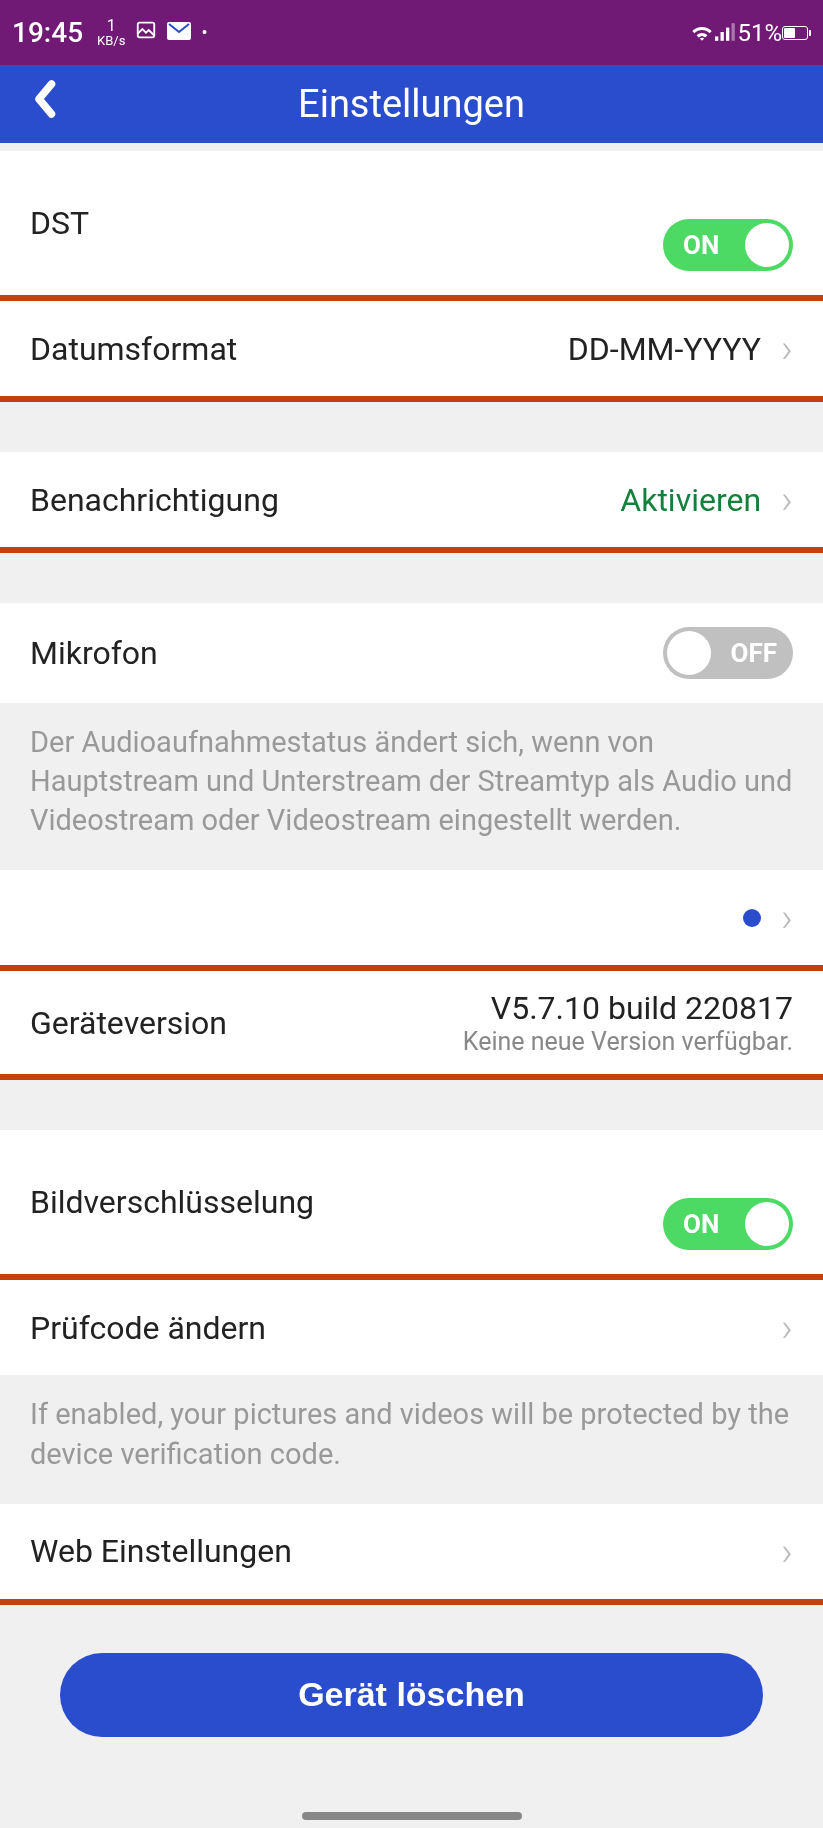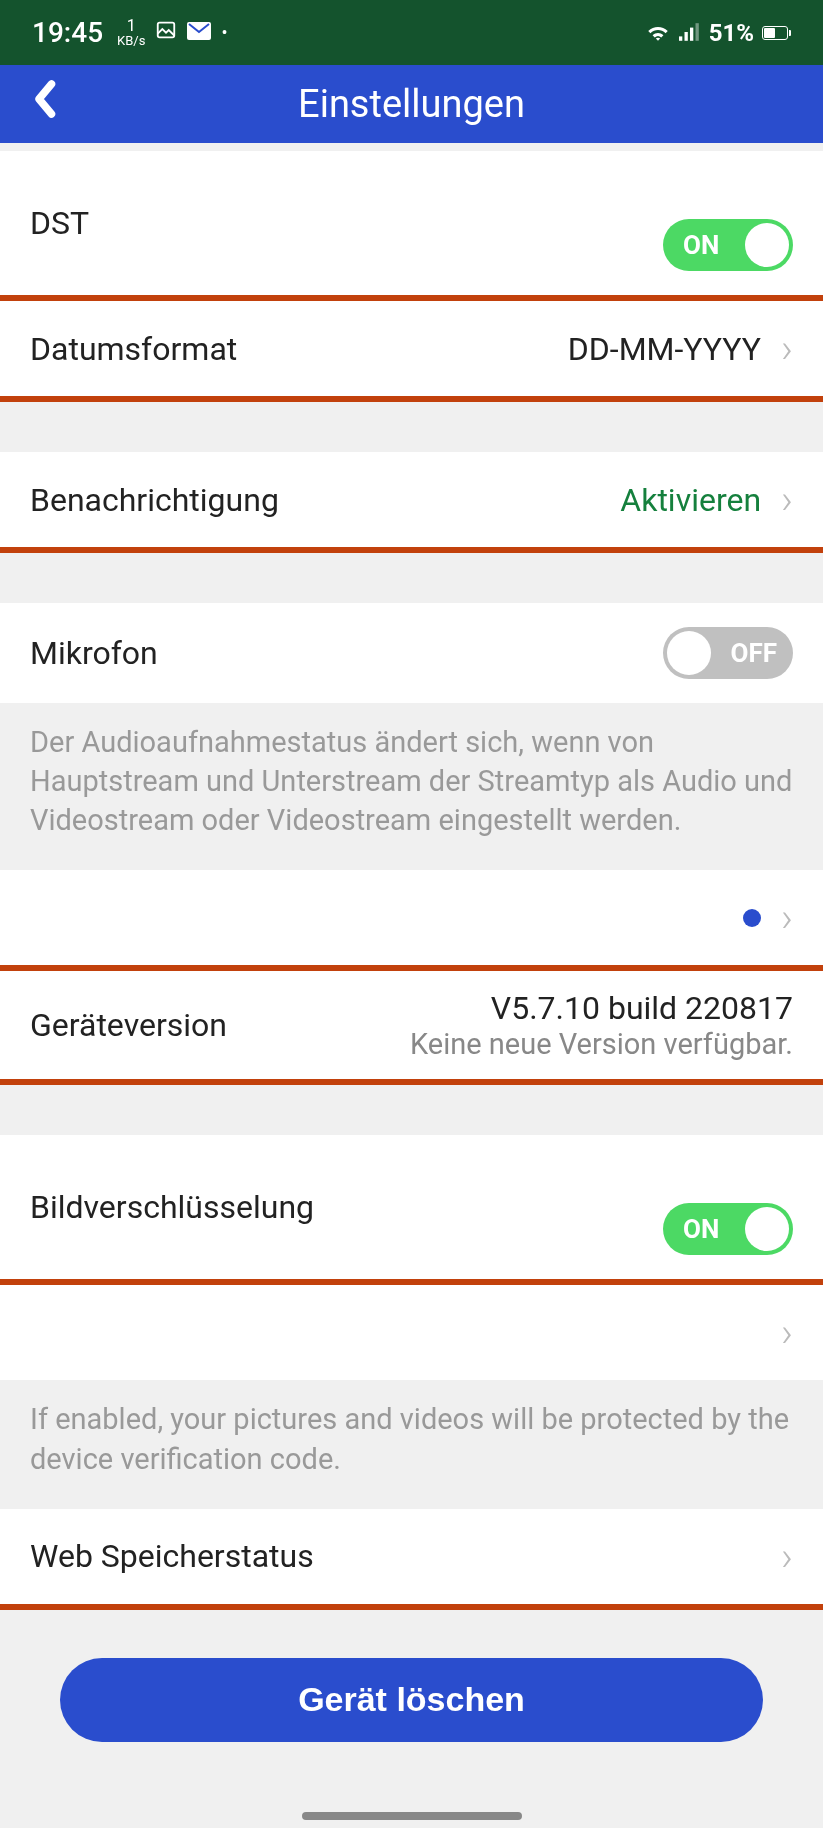--- a/index.html
+++ b/index.html
@@ -6,42 +6,41 @@
   body {
     width: 823px;
     height: 1828px;
     background: #f0f0f0;
     font-family: -apple-system, BlinkMacSystemFont, "Segoe UI", Roboto, sans-serif;
     overflow: hidden;
     position: relative;
   }
   .status-bar {
     height: 65px;
-    background: #14532d;
+    background: #701a75;
     color: white;
     display: flex;
     align-items: center;
-    padding: 0 32px;
+    padding: 0 12px;
     font-size: 26px;
   }
   .status-left {
     display: flex;
     align-items: center;
     gap: 10px;
   }
   .status-time { font-size: 28px; font-weight: 500; }
   .status-kbs { display: flex; flex-direction: column; align-items: center; font-size: 13px; line-height: 1; margin-left: 4px; }
   .status-kbs-num { font-size: 16px; }
   .status-right {
     margin-left: auto;
     display: flex;
     align-items: center;
-    gap: 8px;
+    gap: 0;
     font-size: 24px;
-    font-weight: bold;
   }
   .nav-bar {
     height: 78px;
     background: #2a4dcd;
     color: white;
     display: flex;
     align-items: center;
     justify-content: center;
     position: relative;
   }
@@ -66,21 +65,21 @@
     color: #222;
   }
   .row-right {
     margin-left: auto;
     display: flex;
     align-items: center;
     gap: 20px;
   }
   .row-value { font-size: 32px; color: #222; }
   .row-value-green { font-size: 32px; color: #15803d; }
-  .row-value-sub { font-size: 29px; color: #888; text-align: right; }
+  .row-value-sub { font-size: 25px; color: #888; text-align: right; }
   .row-value-stack { margin-left: auto; text-align: right; }
   .row-value-stack .line1 { font-size: 32px; color: #222; }
   .chevron {
     color: #bbb;
     font-size: 40px;
     font-weight: 300;
   }
   .gap-small { height: 8px; background: #f0f0f0; }
   .gap { height: 50px; background: #f0f0f0; }
   .toggle {
@@ -303,29 +302,30 @@
     <span class="row-label">Bildverschlüsselung</span>
     <div class="row-right">
       <div class="toggle toggle-on">
         <span class="toggle-text">ON</span>
         <span class="toggle-knob"></span>
       </div>
     </div>
   </div>
 
   <div class="row" style="border-bottom:none;">
+    <span class="row-label">Prüfcode ändern</span>
     <div class="row-right">
       <span class="chevron">›</span>
     </div>
   </div>
 
   <div class="description">If enabled, your pictures and videos will be protected by the device verification code.</div>
 
   <div class="row">
-    <span class="row-label">Web Speicherstatus</span>
+    <span class="row-label">Web Einstellungen</span>
     <div class="row-right">
       <span class="chevron">›</span>
     </div>
   </div>
 
   <div class="delete-section">
     <button class="delete-btn">Gerät löschen</button>
   </div>
 
 </div>

